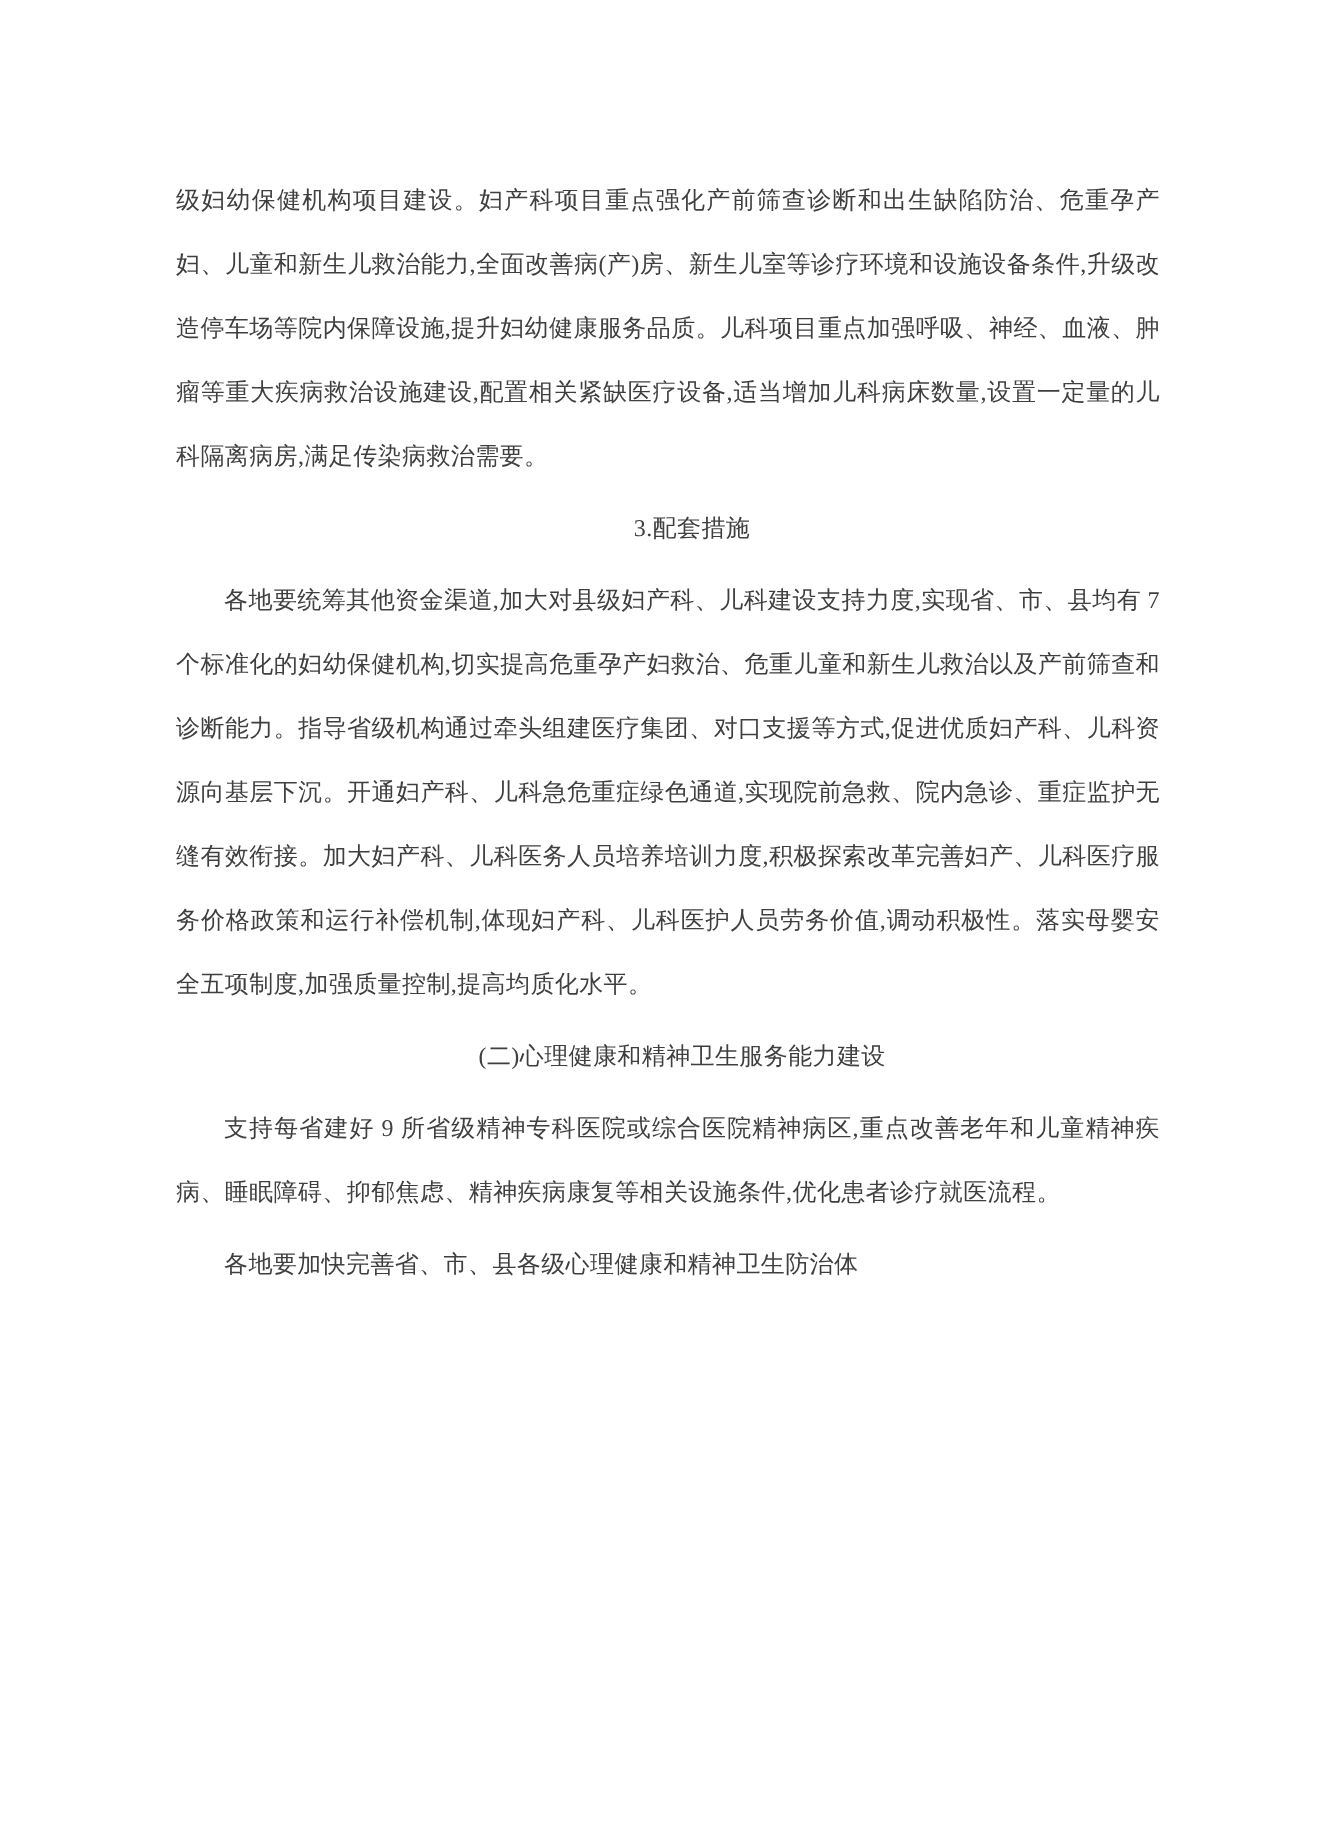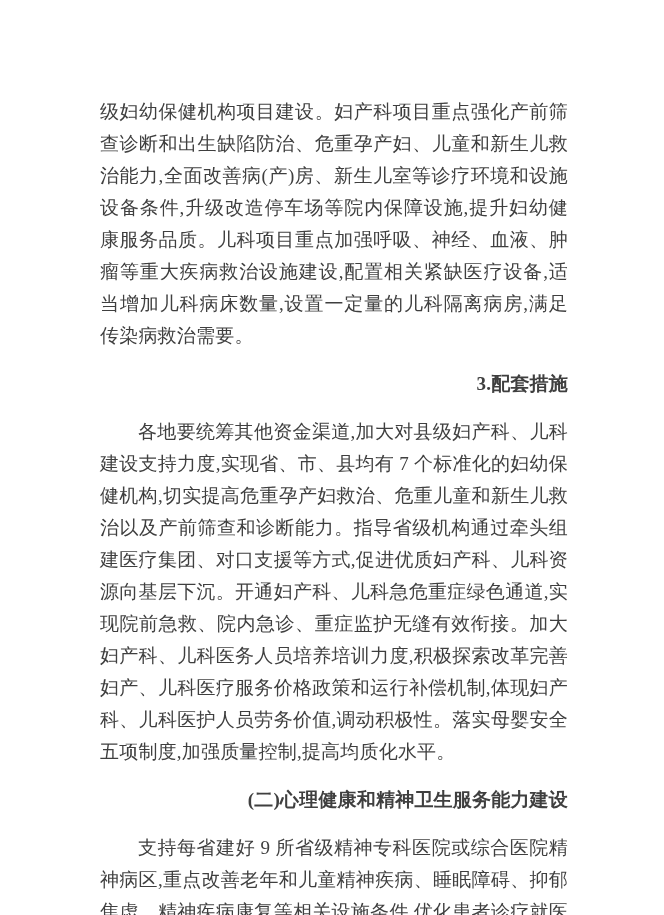--- a/index.html
+++ b/index.html
@@ -16,38 +16,38 @@
     font-family: "Liberation Serif", "DejaVu Serif", serif;
   }
   .content {
     position: absolute;
     left: 84px;
     top: 80px;
     width: 500px;
     color: #3f3f3f;
   }
   .para {
-    margin: 16px;
+    margin: 4px;
     padding: 0;
-    font-size: 19px;
+    font-size: 12px;
     line-height: 32px;
     letter-spacing: 0.2px;
     text-align: justify;
     text-justify: inter-character;
     word-break: normal;
   }
   .indent {
     text-indent: 2em;
   }
   .no-indent {
     text-indent: 0;
   }
   .heading {
-    font-weight: bold;
-    text-align: right;
+    font-weight: normal;
+    text-align: center;
   }
   .h-num {
     text-indent: 2em;
   }
   .h-paren {
     text-indent: 1.18em;
   }
 </style>
 </head>
 <body>
@@ -58,15 +58,16 @@
     <p class="para no-indent">级妇幼保健机构项目建设。妇产科项目重点强化产前筛查诊断和出生缺陷防治、危重孕产妇、儿童和新生儿救治能力,全面改善病(产)房、新生儿室等诊疗环境和设施设备条件,升级改造停车场等院内保障设施,提升妇幼健康服务品质。儿科项目重点加强呼吸、神经、血液、肿瘤等重大疾病救治设施建设,配置相关紧缺医疗设备,适当增加儿科病床数量,设置一定量的儿科隔离病房,满足传染病救治需要。</p>
 
     <p class="para heading h-num">3.配套措施</p>
 
     <p class="para indent">各地要统筹其他资金渠道,加大对县级妇产科、儿科建设支持力度,实现省、市、县均有 7 个标准化的妇幼保健机构,切实提高危重孕产妇救治、危重儿童和新生儿救治以及产前筛查和诊断能力。指导省级机构通过牵头组建医疗集团、对口支援等方式,促进优质妇产科、儿科资源向基层下沉。开通妇产科、儿科急危重症绿色通道,实现院前急救、院内急诊、重症监护无缝有效衔接。加大妇产科、儿科医务人员培养培训力度,积极探索改革完善妇产、儿科医疗服务价格政策和运行补偿机制,体现妇产科、儿科医护人员劳务价值,调动积极性。落实母婴安全五项制度,加强质量控制,提高均质化水平。</p>
 
     <p class="para heading h-paren">(二)心理健康和精神卫生服务能力建设</p>
 
     <p class="para indent">支持每省建好 9 所省级精神专科医院或综合医院精神病区,重点改善老年和儿童精神疾病、睡眠障碍、抑郁焦虑、精神疾病康复等相关设施条件,优化患者诊疗就医流程。</p>
 
+    <p class="para indent">各地要加快完善省、市、县各级心理健康和精神卫生防治体</p>
 
   </div>
 </div>
 
 </body></html>

